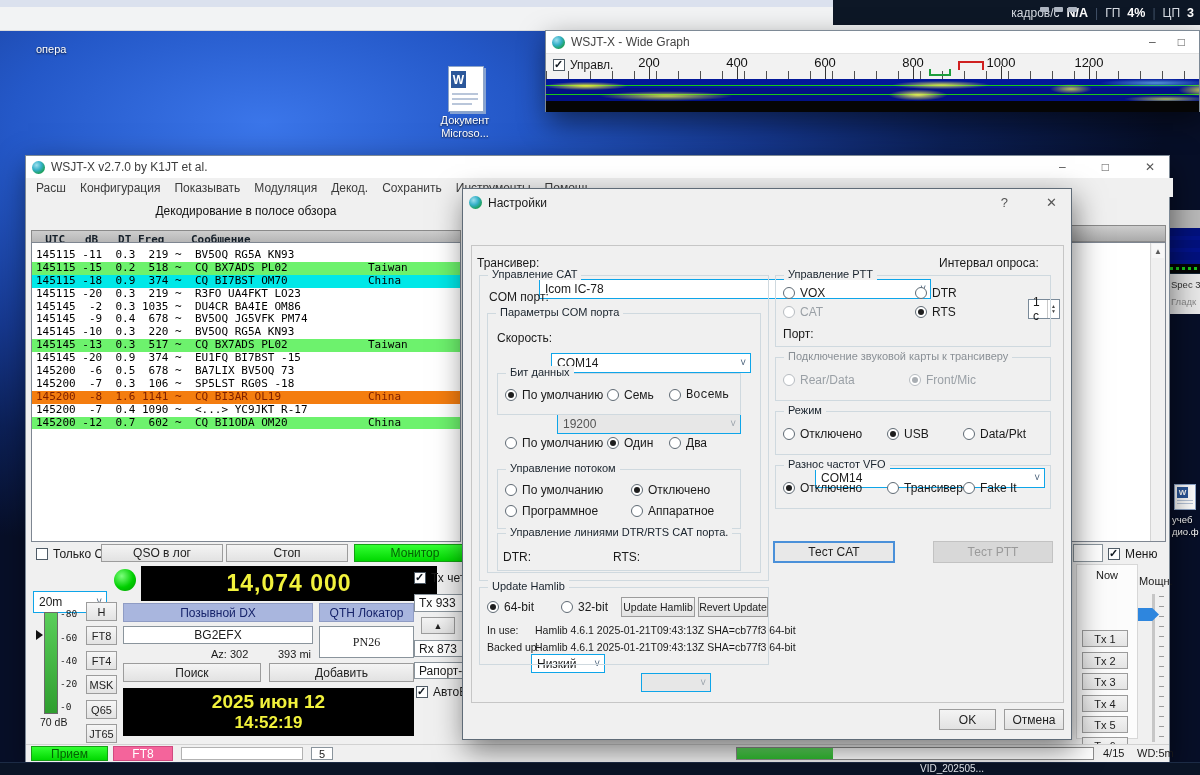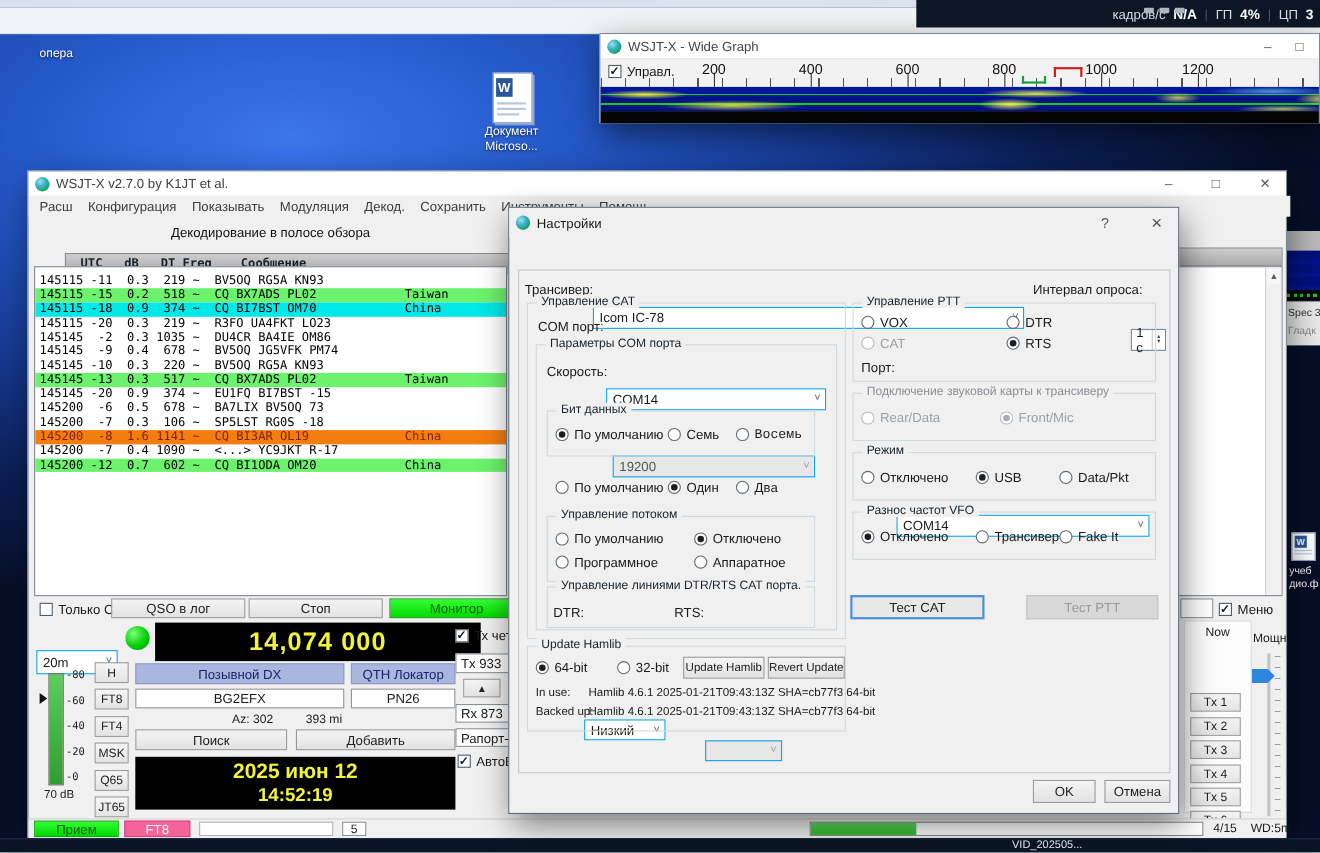--- a/index.html
+++ b/index.html
@@ -175,21 +175,21 @@
       <span style="padding:0 6px;">Конфигурация</span>
       <span style="padding:0 6px;">Показывать</span>
       <span style="padding:0 6px;">Модуляция</span>
       <span style="padding:0 6px;">Декод.</span>
       <span style="padding:0 6px;">Сохранить</span>
       <span style="padding:0 6px;">Инструменты</span>
       <span style="padding:0 6px;">Помощь</span>
     </div>
     <div class="a" style="left:5px;top:48px;width:430px;height:16px;text-align:center;color:#111;">Декодирование в полосе обзора</div>
 
-    <div class="a hdrbar" style="left:5px;top:74px;width:430px;height:19px;margin-left:28px;">  UTC   dB   DT Freq    Сообщение</div>
+    <div class="a hdrbar" style="left:5px;top:74px;width:430px;height:19px;">  UTC   dB   DT Freq    Сообщение</div>
     <div class="a hdrbar" style="left:440px;top:69px;width:700px;height:17px;"></div>
 
     <div class="a pane" style="left:5px;top:86px;width:430px;height:300px;padding-top:6px;">
       <div class="drow"><span>145115 -11  0.3  219 ~  BV5OQ RG5A KN93</span><span class="country"></span></div>
       <div class="drow bg-green"><span>145115 -15  0.2  518 ~  CQ BX7ADS PL02</span><span class="country">Taiwan</span></div>
       <div class="drow bg-cyan"><span>145115 -18  0.9  374 ~  CQ BI7BST OM70</span><span class="country">China</span></div>
       <div class="drow"><span>145115 -20  0.3  219 ~  R3FO UA4FKT LO23</span><span class="country"></span></div>
       <div class="drow"><span>145145  -2  0.3 1035 ~  DU4CR BA4IE OM86</span><span class="country"></span></div>
       <div class="drow"><span>145145  -9  0.4  678 ~  BV5OQ JG5VFK PM74</span><span class="country"></span></div>
       <div class="drow"><span>145145 -10  0.3  220 ~  BV5OQ RG5A KN93</span><span class="country"></span></div>
@@ -255,21 +255,21 @@
     <div class="a modebtn" style="left:60px;top:446px;width:31px;height:19px;">H</div>
     <div class="a modebtn" style="left:60px;top:470px;width:31px;height:19px;">FT8</div>
     <div class="a modebtn" style="left:60px;top:495px;width:31px;height:19px;">FT4</div>
     <div class="a modebtn" style="left:60px;top:519px;width:31px;height:19px;">MSK</div>
     <div class="a modebtn" style="left:60px;top:544px;width:31px;height:19px;">Q65</div>
     <div class="a modebtn" style="left:60px;top:568px;width:31px;height:19px;">JT65</div>
 
     <div class="a dxhdr" style="left:97px;top:447px;width:190px;height:19px;">Позывной DX</div>
     <div class="a dxhdr" style="left:293px;top:447px;width:95px;height:19px;">QTH Локатор</div>
     <div class="a field" style="left:97px;top:470px;width:190px;height:18px;justify-content:center;">BG2EFX</div>
-    <div class="a field" style="left:293px;top:470px;width:95px;height:18px;justify-content:center;">PN26</div>
+    <div class="a field" style="left:293px;top:470px;width:95px;height:32px;justify-content:center;font-family:Liberation Serif, serif;">PN26</div>
     <span class="a sm" style="left:185px;top:492px;font-size:11px;">Az: 302</span>
     <span class="a sm" style="left:252px;top:492px;font-size:11px;">393 mi</span>
     <div class="a btn" style="left:97px;top:507px;width:138px;height:19px;">Поиск</div>
     <div class="a btn" style="left:243px;top:507px;width:145px;height:19px;">Добавить</div>
 
     <div class="a lcd" style="left:97px;top:532px;width:291px;height:48px;">
       <span style="font-size:19px;font-weight:bold;">2025 июн 12</span>
       <span style="font-size:17px;font-weight:bold;">14:52:19</span>
     </div>
 

